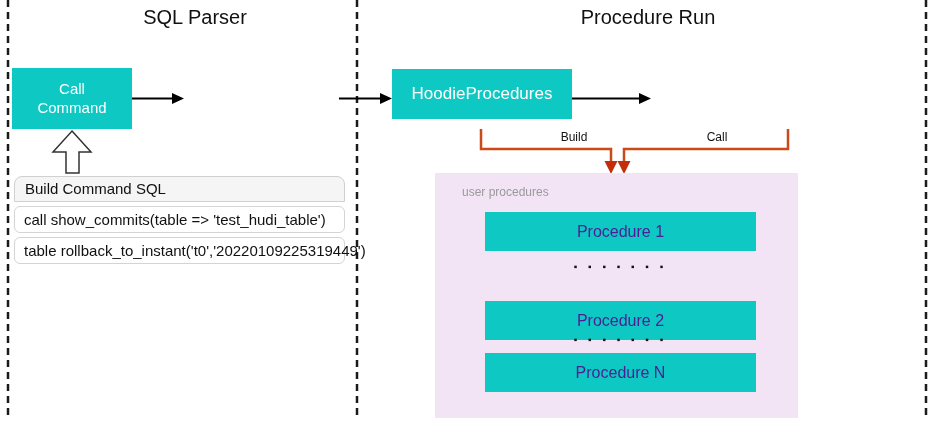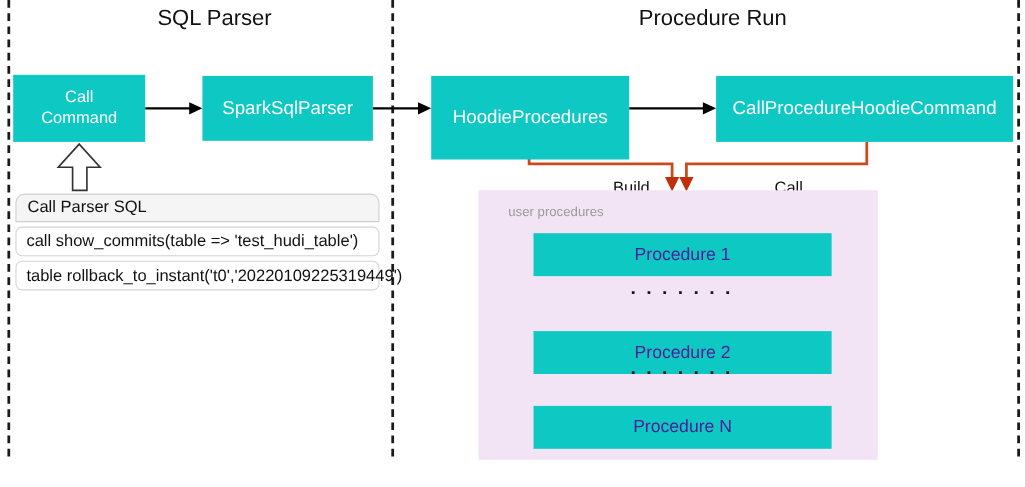--- a/index.html
+++ b/index.html
@@ -34,31 +34,30 @@
     background: #0EC8C3;
     color: #ffffff;
     display: flex;
     align-items: center;
     justify-content: center;
     text-align: center;
     line-height: 1.25;
   }
   .node-call-command { left: 12px;  top: 68px; width: 120px; height: 61px; font-size: 15px; white-space: pre-line; }
   .node-spark        { left: 184px; top: 69px; width: 155px; height: 59px; font-size: 17px; }
-  .node-hoodie       { left: 392px; top: 69px; width: 180px; height: 76px; font-size: 17px; }
+  .node-hoodie       { left: 392px; top: 69px; width: 180px; height: 50px; font-size: 17px; }
   .node-callproc     { left: 651px; top: 69px; width: 270px; height: 60px; font-size: 17px; }
 
   .edge-label {
     position: absolute;
     transform: translateX(-50%);
     top: 130px;
-    font-size: 15px;
+    font-size: 12px;
     color: #111;
     white-space: nowrap;
-    margin-top: 32px;
   }
   .edge-label-build { left: 574px; }
   .edge-label-call  { left: 717px; }
 
   .sql-panel {
     position: absolute;
     left: 14px; top: 176px;
     width: 331px;
   }
   .sql-panel-header {
@@ -103,21 +102,21 @@
     width: 271px; height: 39px;
     background: #0EC8C3;
     color: #4c1d95;
     display: flex;
     align-items: center;
     justify-content: center;
     font-size: 16px;
   }
   .proc-1 { top: 39px; }
   .proc-2 { top: 128px; }
-  .proc-n { top: 196px; }
+  .proc-n { top: 180px; }
   .dots-row {
     position: absolute;
     left: 50px;
     width: 271px;
     text-align: center;
     font-size: 10px;
     font-weight: bold;
     letter-spacing: 4px;
     color: #111;
   }
@@ -159,29 +158,27 @@
       <path d="M788,129 V149 H624 V162" stroke="#CC4A1A" stroke-width="2.5" fill="none"></path>
       <polygon points="624,174 617.5,161 630.5,161" fill="#C22D0C"></polygon>
     </g>
   </svg>
 
   <div class="section-title title-right">Procedure Run</div>
   <div class="section-title title-left">SQL Parser</div>
 
   <div class="node node-call-command">Call
 Command</div>
-  <div class="node node-spark">SparkSqlParser</div>
   <div class="node node-hoodie">HoodieProcedures</div>
-  <div class="node node-callproc">CallProcedureHoodieCommand</div>
 
   <div class="edge-label edge-label-build">Build</div>
   <div class="edge-label edge-label-call">Call</div>
 
   <div class="sql-panel">
-    <div class="sql-panel-header">Call Parser SQL</div>
+    <div class="sql-panel-header">Build Command SQL</div>
     <div class="sql-row">call show_commits(table =&gt; 'test_hudi_table')</div>
     <div class="sql-row">table rollback_to_instant('t0','20220109225319449')</div>
   </div>
 
   <div class="procedures-panel">
     <div class="procedures-label">user procedures</div>
     <div class="proc-box proc-1">Procedure 1</div>
     <div class="dots-row dots-1">▪ ▪ ▪ ▪ ▪ ▪ ▪</div>
     <div class="proc-box proc-2">Procedure 2</div>
     <div class="dots-row dots-2">▪ ▪ ▪ ▪ ▪ ▪ ▪</div>

